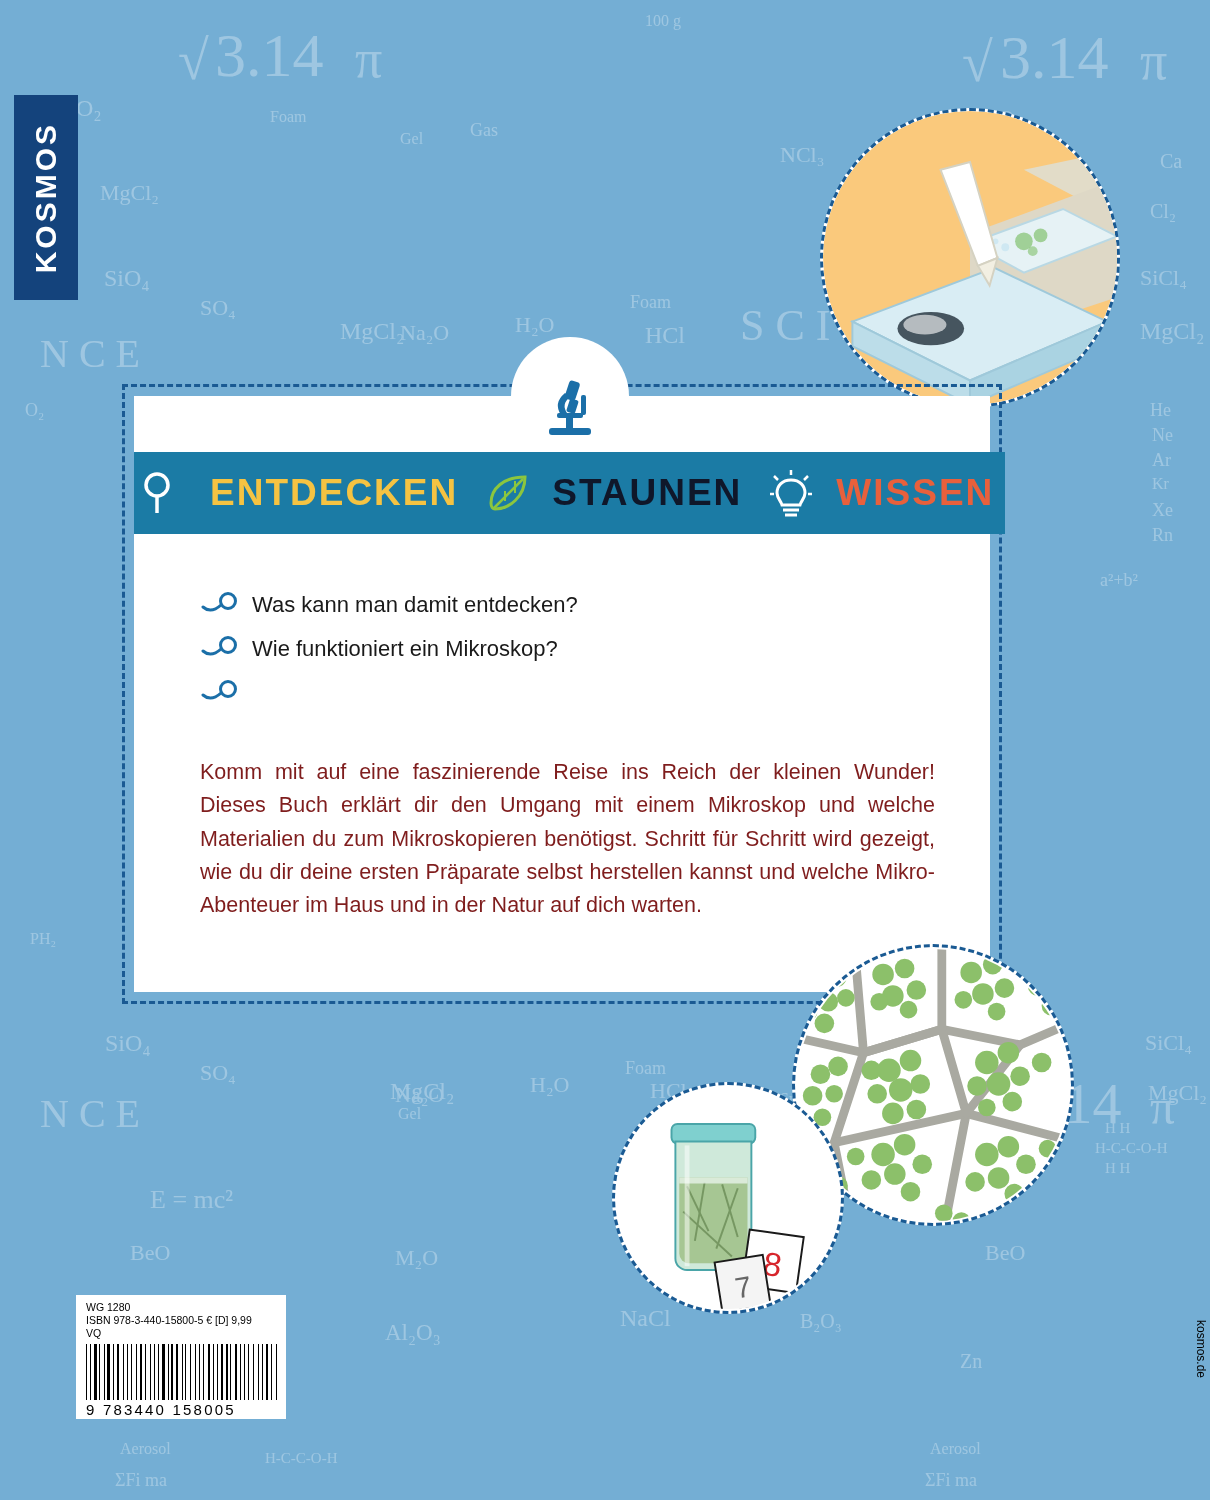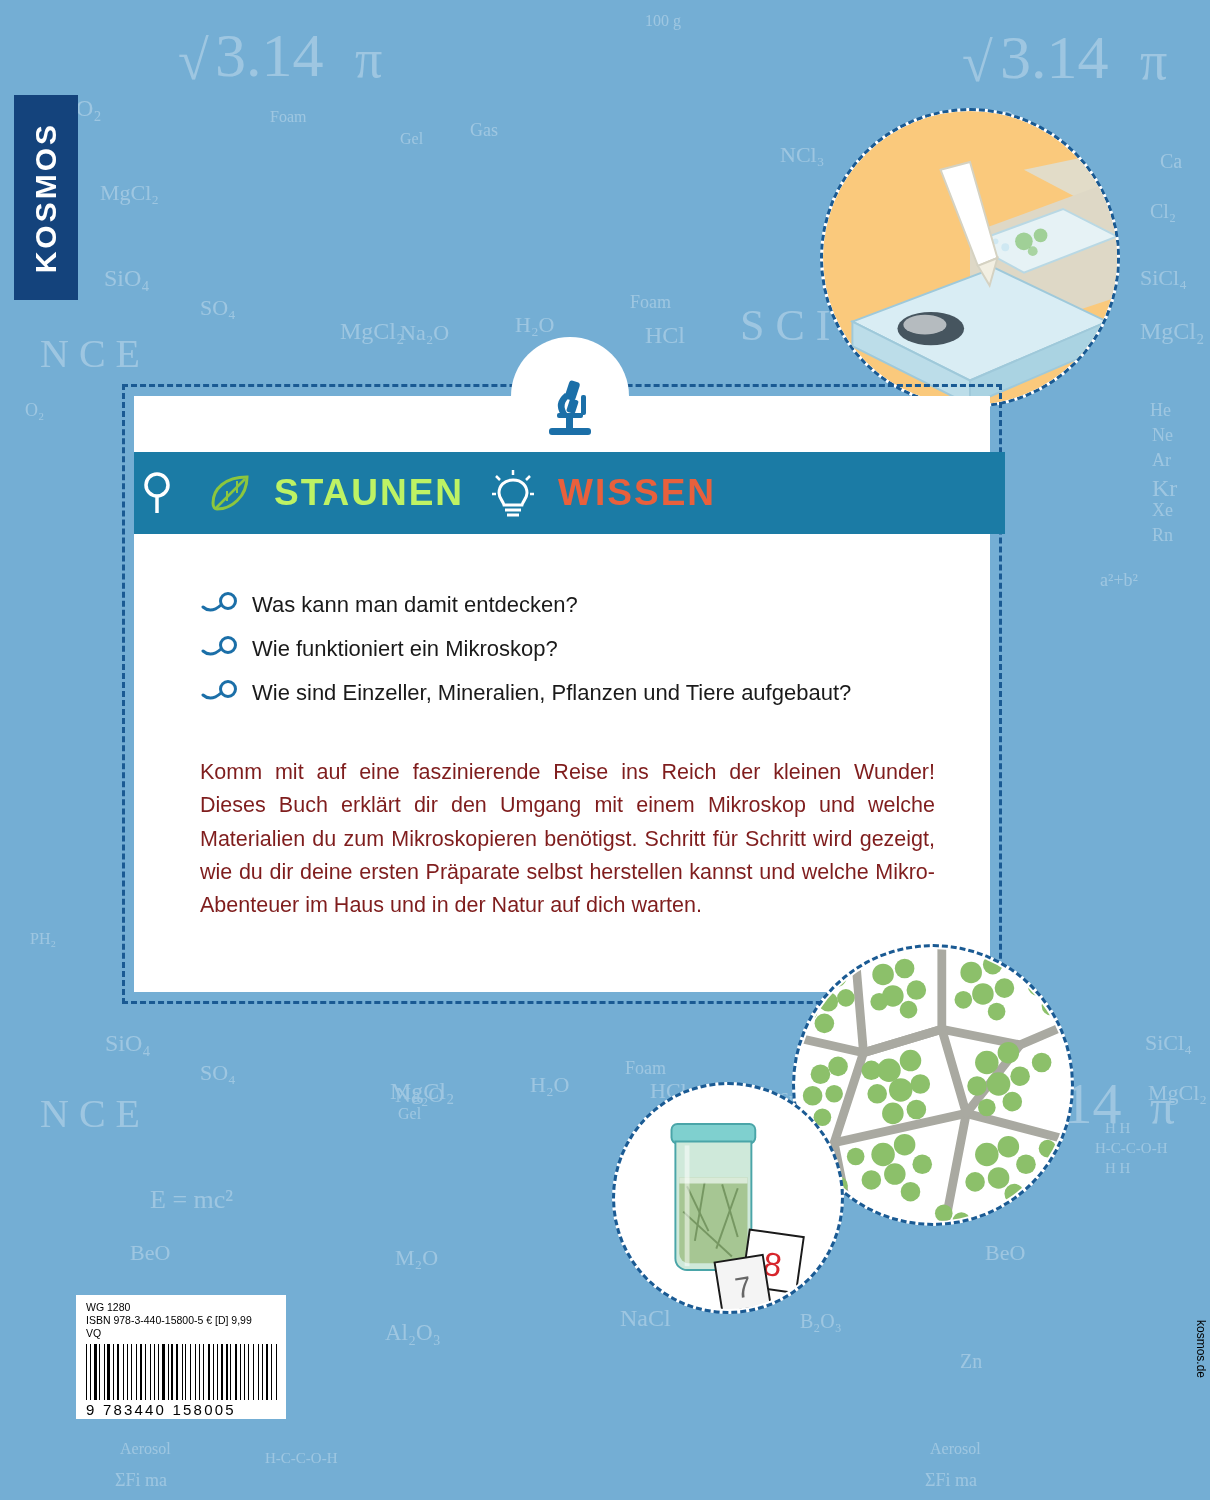--- a/index.html
+++ b/index.html
@@ -111,21 +111,21 @@
     align-items: center;
     gap: 12px;
   }
   .banner-word {
     font-size: 37px;
     font-weight: bold;
     letter-spacing: 2px;
     font-family: "Liberation Sans", sans-serif;
   }
   .w-entdecken { color: #f5c342; margin-left: 18px; }
-  .w-staunen  { color: #bef264; margin-left: 10px; }
+  .w-staunen  { color: #0f172a; margin-left: 10px; }
   .w-wissen   { color: #e8603c; margin-left: 10px; }
 
   .banner-icon { width: 46px; height: 56px; display:flex; align-items:center; justify-content:center; }
 
   
   .bullets {
     position: absolute;
     left: 200px;
     top: 592px;
     width: 760px;
@@ -239,21 +239,21 @@
       <span class="doodle" style="left: 630px; top: 292px; font-size: 18px;">Foam</span>
       <span class="doodle" style="left: 470px; top: 120px; font-size: 18px;">Gas</span>
       <span class="doodle" style="left: 780px; top: 142px; font-size: 22px;">NCl₃</span>
       <span class="doodle" style="left: 998px; top: 105px; font-size: 22px;">O₂</span>
       <span class="doodle" style="left: 1160px; top: 150px; font-size: 20px;">Ca</span>
       <span class="doodle" style="left: 1150px; top: 200px; font-size: 20px;">Cl₂</span>
       <span class="doodle" style="left: 1140px; top: 265px; font-size: 22px;">SiCl₄</span>
       <span class="doodle" style="left: 1150px; top: 400px; font-size: 18px;">He</span>
       <span class="doodle" style="left: 1152px; top: 425px; font-size: 18px;">Ne</span>
       <span class="doodle" style="left: 1152px; top: 450px; font-size: 18px;">Ar</span>
-      <span class="doodle" style="left: 1152px; top: 475px; font-size: 24px;">Kr</span>
+      <span class="doodle" style="left: 1152px; top: 475px; font-size: 16px;">Kr</span>
       <span class="doodle" style="left: 1152px; top: 500px; font-size: 18px;">Xe</span>
       <span class="doodle" style="left: 1152px; top: 525px; font-size: 18px;">Rn</span>
       <span class="doodle" style="left: 150px; top: 1185px; font-size: 26px;">E = mc²</span>
       <span class="doodle" style="left: 130px; top: 1240px; font-size: 22px;">BeO</span>
       <span class="doodle" style="left: 395px; top: 1245px; font-size: 22px;">M₂O</span>
       <span class="doodle" style="left: 385px; top: 1320px; font-size: 23px;">Al₂O₃</span>
       <span class="doodle" style="left: 620px; top: 1305px; font-size: 24px;">NaCl</span>
       <span class="doodle" style="left: 800px; top: 1310px; font-size: 20px;">B₂O₃</span>
       <span class="doodle" style="left: 960px; top: 1350px; font-size: 20px;">Zn</span>
       <span class="doodle" style="left: 985px; top: 1240px; font-size: 22px;">BeO</span>
@@ -334,20 +334,21 @@
   </div>
 
   <div class="banner">
     <div class="banner-item">
       <span class="banner-icon">
         <svg width="34" height="46" viewBox="0 0 34 46">
           <circle cx="17" cy="15" r="11" fill="none" stroke="#ffffff" stroke-width="3.5"></circle>
           <line x1="17" y1="26" x2="17" y2="43" stroke="#ffffff" stroke-width="3.5"></line>
         </svg>
       </span>
+      <span class="banner-word w-entdecken">ENTDECKEN</span>
     </div>
     <div class="banner-item" style="margin-left:26px;">
       <span class="banner-icon">
         <svg width="44" height="44" viewBox="0 0 44 44">
           <path d="M40 6 C18 6 6 18 6 32 C6 36 8 38 10 38 C24 38 40 26 40 6 Z" fill="none" stroke="#8cc63e" stroke-width="3"></path>
           <line x1="38" y1="8" x2="8" y2="38" stroke="#8cc63e" stroke-width="2.5"></line>
           <line x1="30" y1="10" x2="30" y2="22" stroke="#8cc63e" stroke-width="2"></line>
           <line x1="20" y1="20" x2="20" y2="30" stroke="#8cc63e" stroke-width="2"></line>
         </svg>
       </span>
@@ -389,21 +390,20 @@
       </span>
       <span class="bullet-text">Wie funktioniert ein Mikroskop?</span>
     </div>
     <div class="bullet-row">
       <span>
         <svg width="38" height="22" viewBox="0 0 38 22">
           <circle cx="28" cy="9" r="7.5" fill="none" stroke="#1b6fa8" stroke-width="3"></circle>
           <path d="M21 13 q-10 9 -18 2" fill="none" stroke="#1b6fa8" stroke-width="3" stroke-linecap="round"></path>
         </svg>
       </span>
-      <span class="bullet-text">Wie sind Einzeller, Mineralien, Pflanzen und Tiere aufgebaut?</span>
     </div>
   </div>
 
   <div class="body-copy">Komm mit auf eine faszinierende Reise ins Reich der kleinen Wunder! Dieses Buch erklärt dir den Umgang mit einem Mikroskop und welche Materialien du zum Mikroskopieren benötigst. Schritt für Schritt wird gezeigt, wie du dir deine ersten Präparate selbst herstellen kannst und welche Mikro-Abenteuer im Haus und in der Natur auf dich warten.</div>
 
   <div class="circle-photo c-algae">
     <svg class="circle-inner" viewBox="0 0 282 282" xmlns="http://www.w3.org/2000/svg">
       <defs>
         <clipPath id="algaeclip">
             <circle cx="141" cy="141" r="139"></circle>

